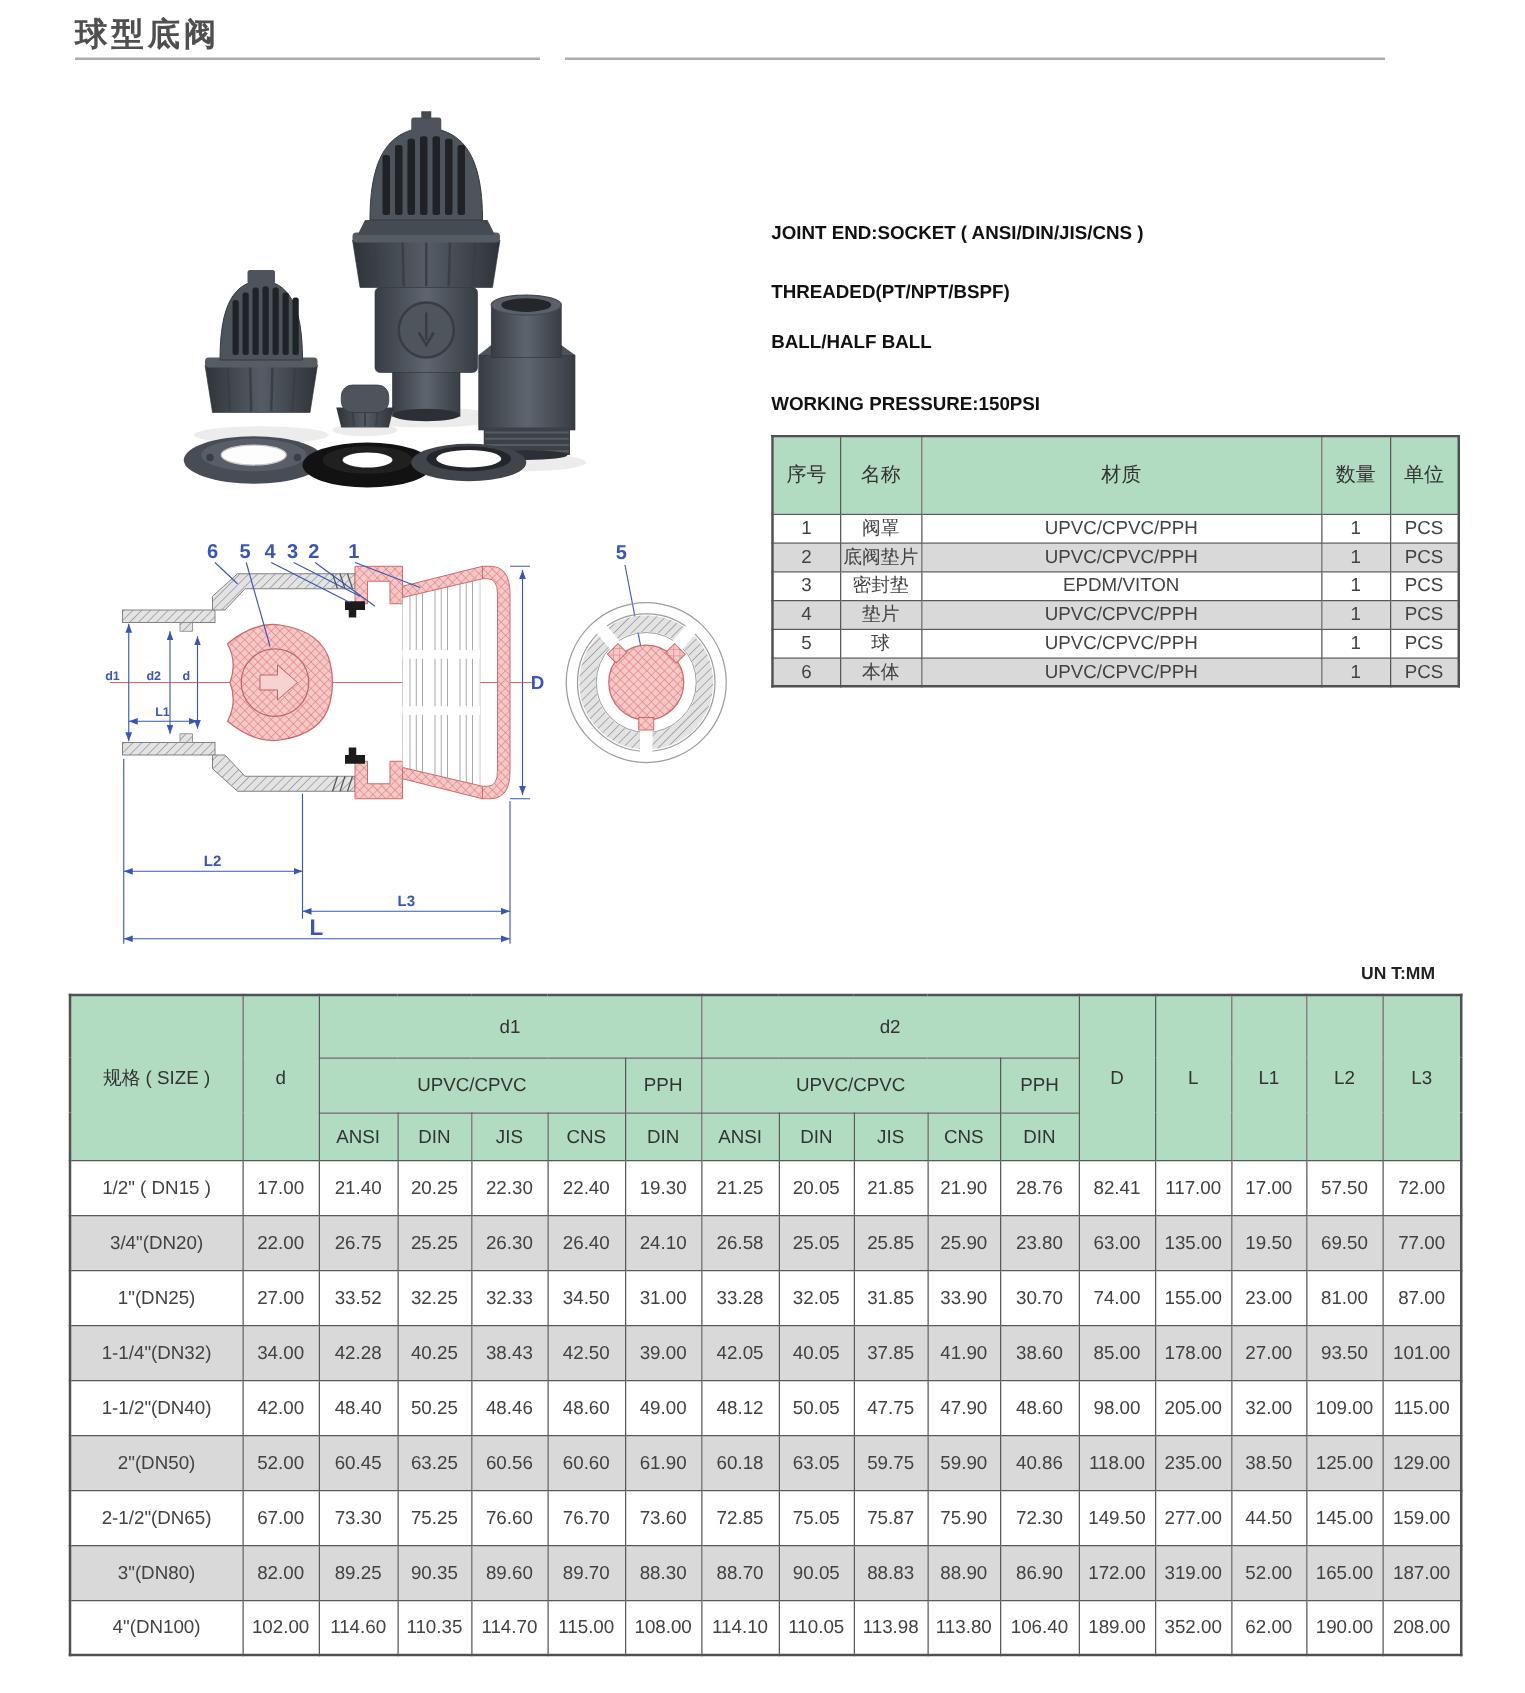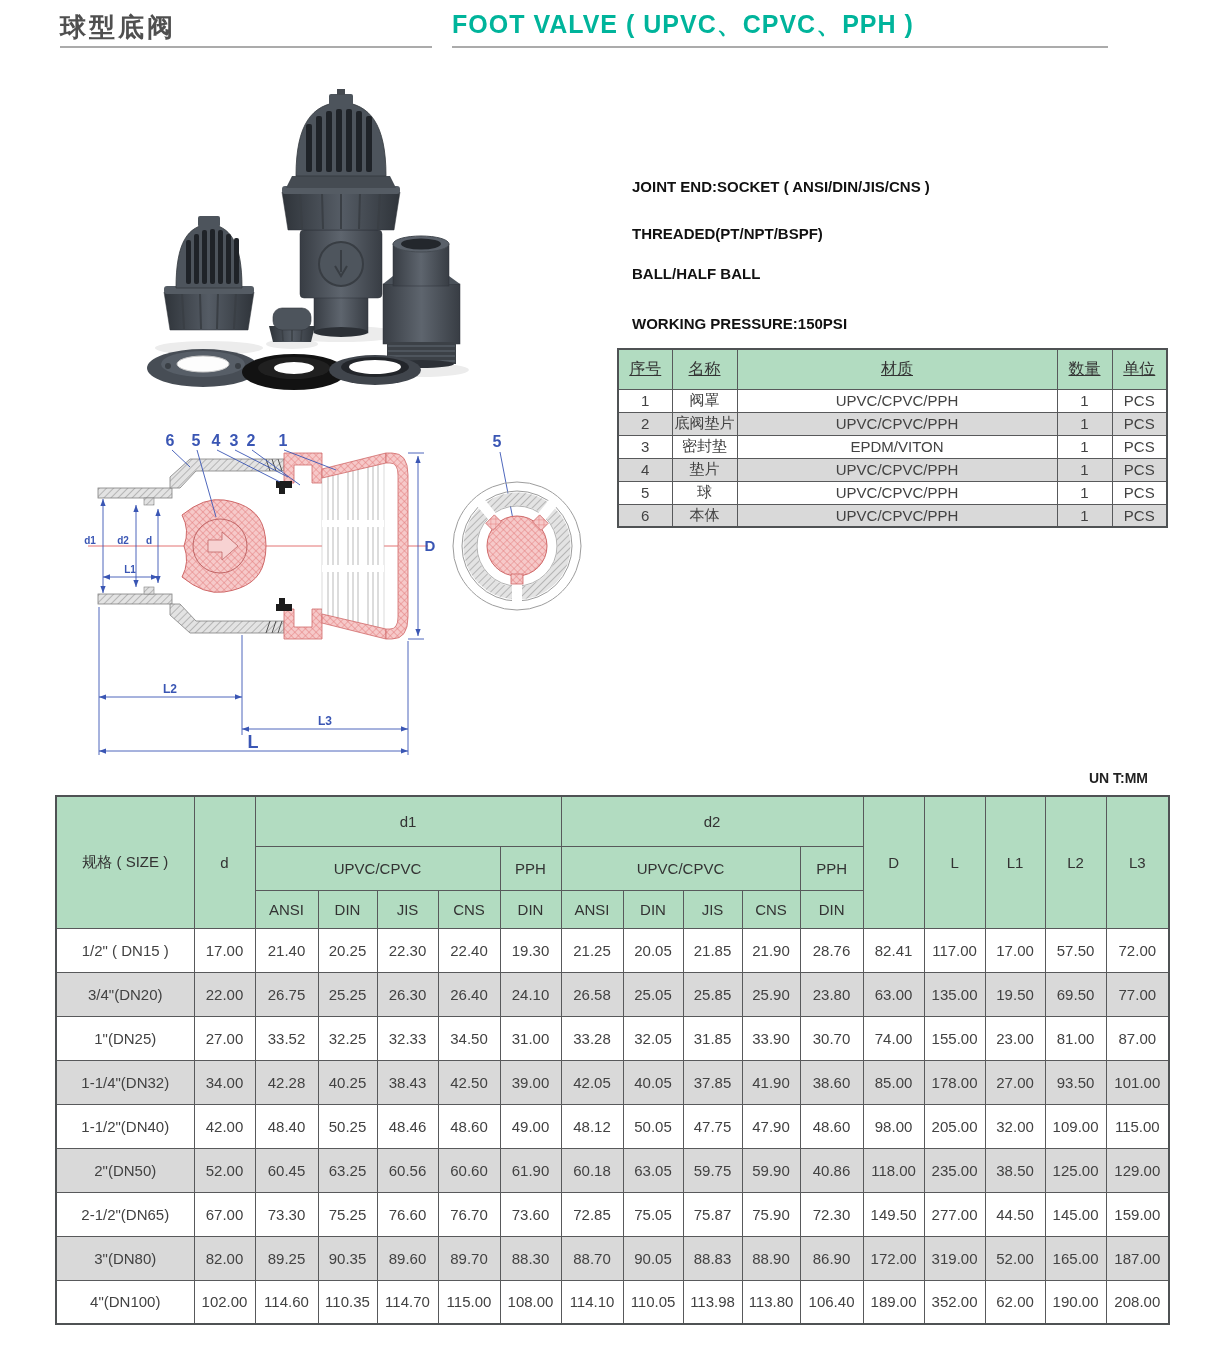--- a/index.html
+++ b/index.html
@@ -4,46 +4,45 @@
 <style>
   html,body{margin:0;padding:0;background:#fff;}
   .page{position:relative;width:1220px;height:1354px;background:#ffffff;overflow:hidden;
         font-family:"Liberation Sans",sans-serif;color:#333;}
   .abs{position:absolute;}
   .title-cn{left:60px;top:10px;font-size:26px;font-weight:bold;color:#4f4f4f;letter-spacing:3px;font-family:Liberation Mono, monospace;}
   .rule{height:2px;background:#ababab;}
   .rule-left{left:60px;top:46px;width:372px;}
   .rule-right{left:452px;top:46px;width:656px;}
   .title-en{left:452px;top:8px;font-size:25px;font-weight:bold;color:#00b49b;letter-spacing:1px;}
-  .spec{left:632px;font-size:15px;font-weight:bold;color:#111;}
+  .spec{left:617px;font-size:15px;font-weight:bold;color:#111;}
   .spec1{top:178px;} .spec2{top:225px;} .spec3{top:265px;} .spec4{top:315px;}
   .unit-note{left:978px;top:770px;width:170px;text-align:right;font-size:14px;font-weight:bold;color:#222;}
   table.doc-table{border-collapse:collapse;table-layout:fixed;border:2px solid #4f5254;}
   table.doc-table th,table.doc-table td{border:1px solid #58595b;text-align:center;vertical-align:middle;
       padding:0;font-weight:normal;overflow:hidden;white-space:nowrap;}
   table.doc-table th{background:#b2dcc1;color:#333;}
   table.doc-table td{background:#ffffff;color:#424242;}
   table.doc-table tr.stripe td{background:#d9d9d9;}
   .parts-table{left:617px;top:348px;width:549px;font-size:15px;}
-  .parts-table thead tr{height:40px;text-decoration:underline;}
+  .parts-table thead tr{height:62px;}
   .parts-table thead th{font-size:16px;}
   .parts-table tbody tr{height:23px;}
   .dim-table{left:55px;top:795px;width:1113px;font-size:15px;}
   .dim-table tr.h1{height:50px;} .dim-table tr.h2{height:44px;margin-left:17px;} .dim-table tr.h3{height:38px;}
   .dim-table tbody tr{height:44px;}
   svg text{font-family:"Liberation Sans",sans-serif;}
 </style>
 </head>
 <body>
 
 <div class="page">
 
   <div class="abs title-cn">球型底阀</div>
   <div class="abs rule rule-left"></div>
-  <div class="abs title-en">FOOT VALVE ( UPVC、CPVC、PPH )</div>
   <div class="abs rule rule-right"></div>
 
   <svg class="abs" style="left:60px;top:80px;" width="520" height="330" viewBox="0 0 520 330">
     <defs>
       <linearGradient id="gV" x1="0" y1="0" x2="1" y2="0">
         <stop offset="0" stop-color="#383d44"></stop>
           <stop offset="0.5" stop-color="#5e656e"></stop>
           <stop offset="1" stop-color="#383d44"></stop>
       </linearGradient>
       <linearGradient id="gN" x1="0" y1="0" x2="1" y2="0">

